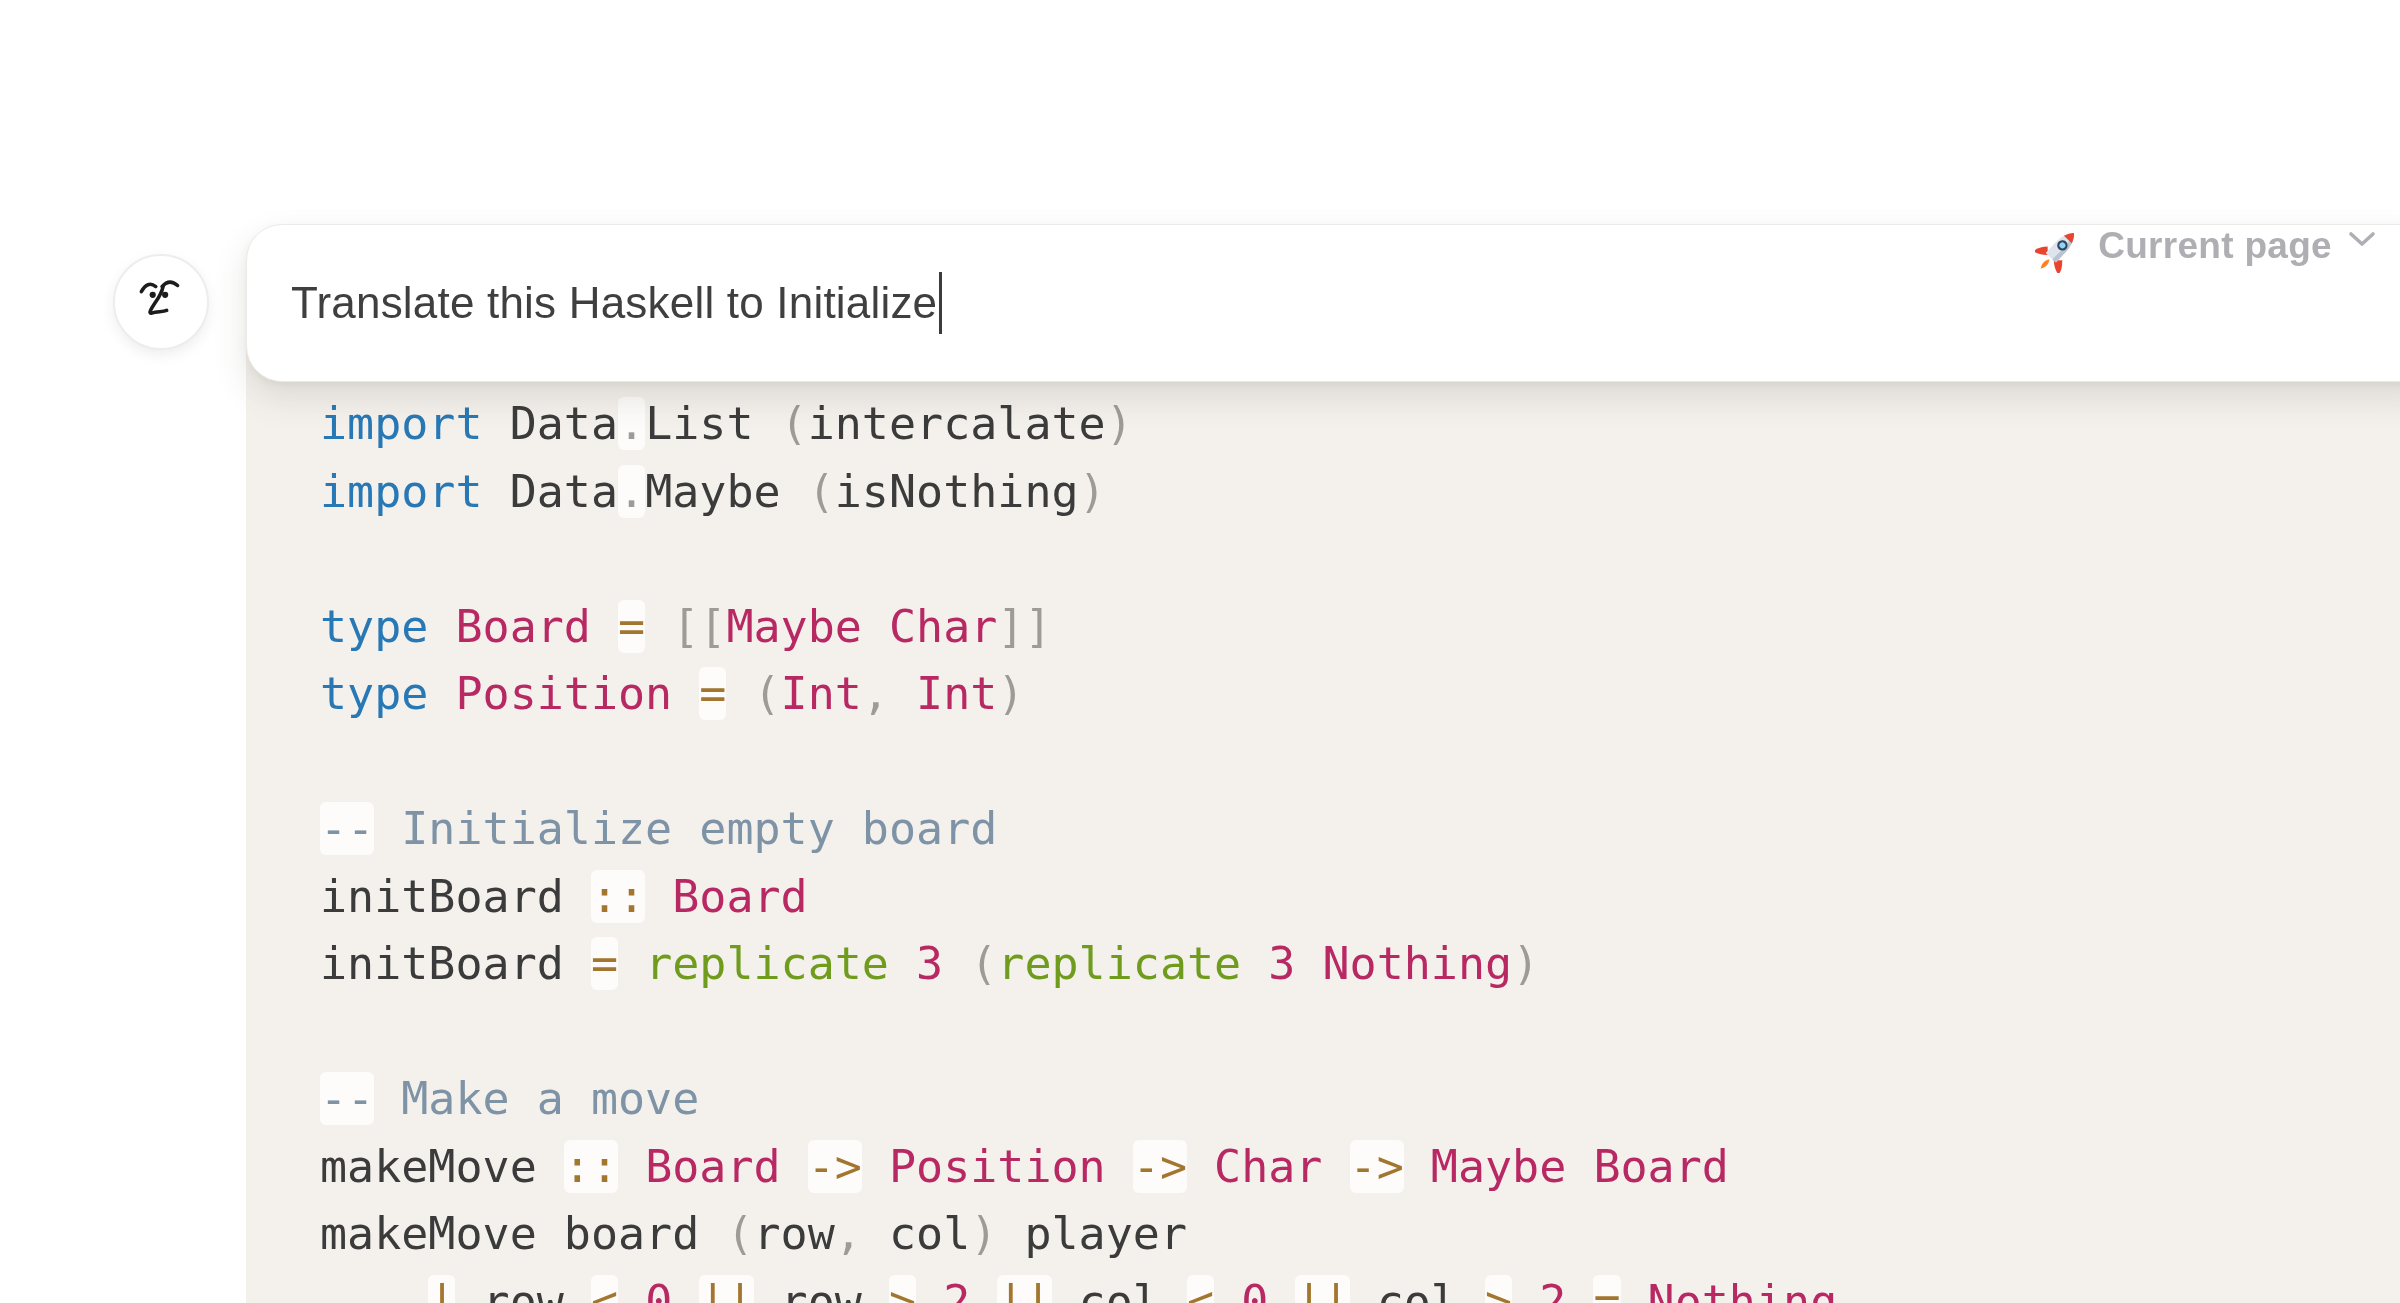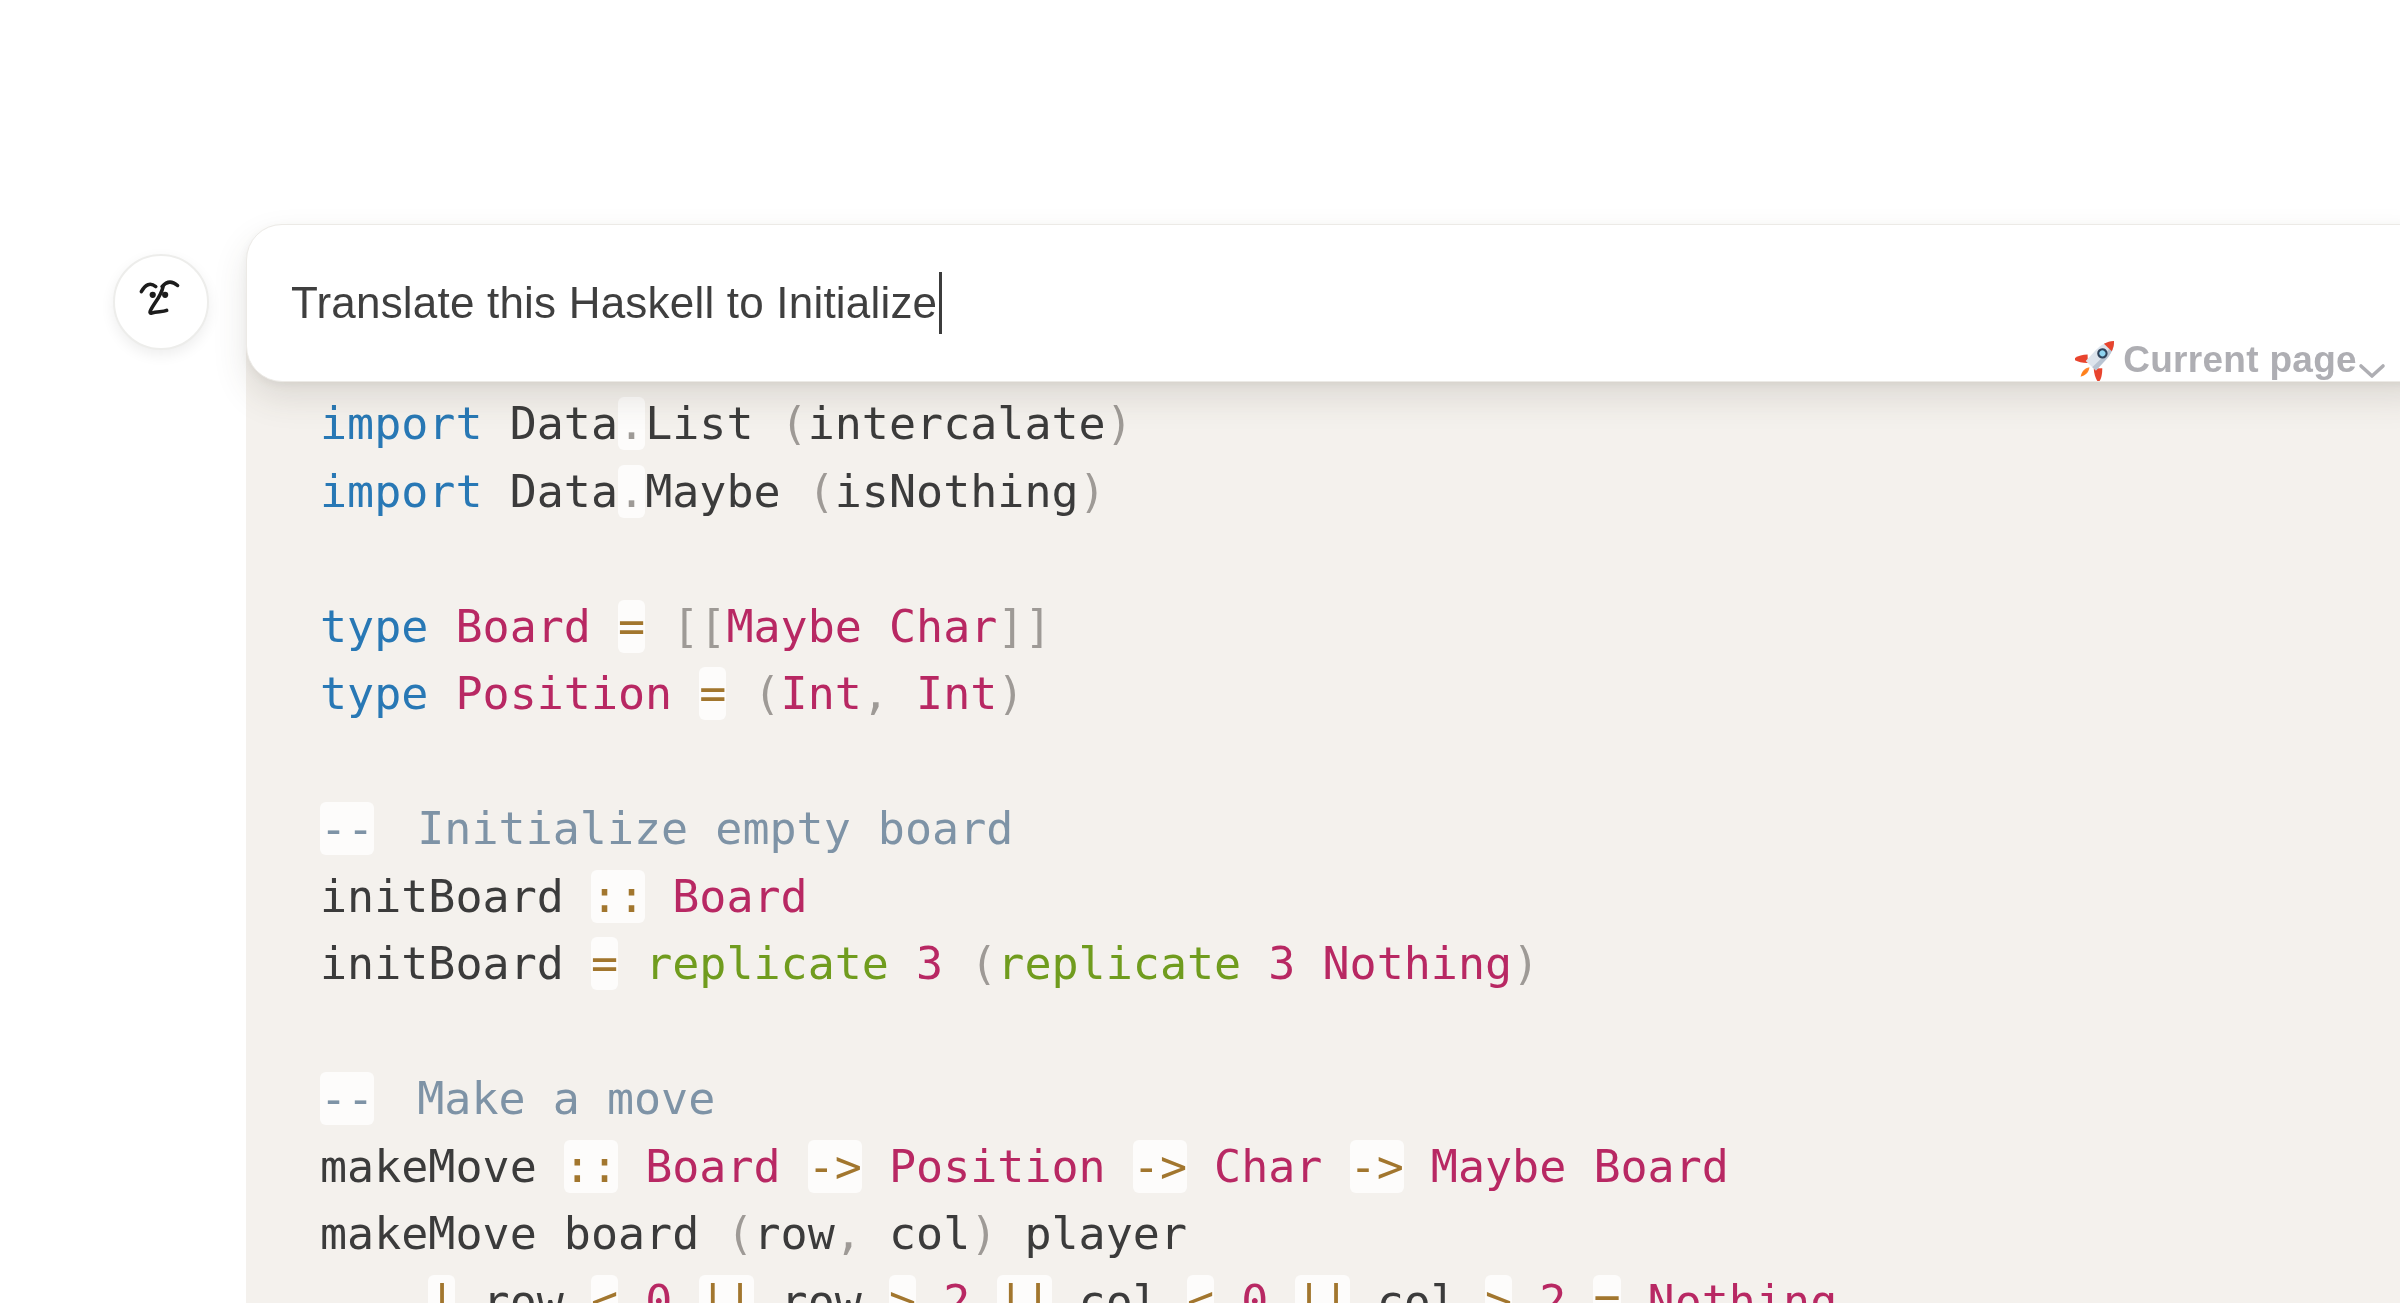--- a/index.html
+++ b/index.html
@@ -30,21 +30,21 @@
     color: var(--c-code_text, #3b3b3b);
   }
   .code-line { min-height: 67.5px; }
 
   .tok-kw  { color: var(--c-keyword); }
   .tok-typ { color: var(--c-type); }
   .tok-num { color: var(--c-number); }
   .tok-fn  { color: var(--c-function); text-align: center; }
   .tok-pl  { color: var(--c-code_text); }
   .tok-pu  { color: var(--c-punctuation); }
-  .tok-cm  { color: var(--c-comment); padding-left: 16px; }
+  .tok-cm  { color: var(--c-comment); }
   .tok-op, .tok-cmop, .tok-dop {
     background: rgba(255,255,255,0.78);
     border-radius: 6px;
   }
   .tok-op  { color: var(--c-operator); }
   .tok-cmop{ color: var(--c-comment); }
   .tok-dop { color: var(--c-punctuation); }
 
   
   .assistant-bar {
@@ -69,22 +69,23 @@
   }
   .text-caret {
     display: inline-block;
     width: 3px; height: 62px;
     background: #3c3c3c;
     margin-left: 2px;
     vertical-align: middle;
   }
   .context-selector {
     position: absolute;
-    right: 52px; top: 0; bottom: 0;
-    display: flex; align-items: flex-end;
+    right: 62px; top: 0; bottom: 0;
+    display: flex; align-items: flex-start;
+    gap: 15px;
     cursor: pointer;
   }
   .context-label {
     font-size: 37px;
     font-weight: 700;
     color: #aeaeb3;
     letter-spacing: 0.3px;
   }
   .rocket-icon svg { display: block; }
   .chevron-down-icon svg { display: block; margin-top: 4px; }

